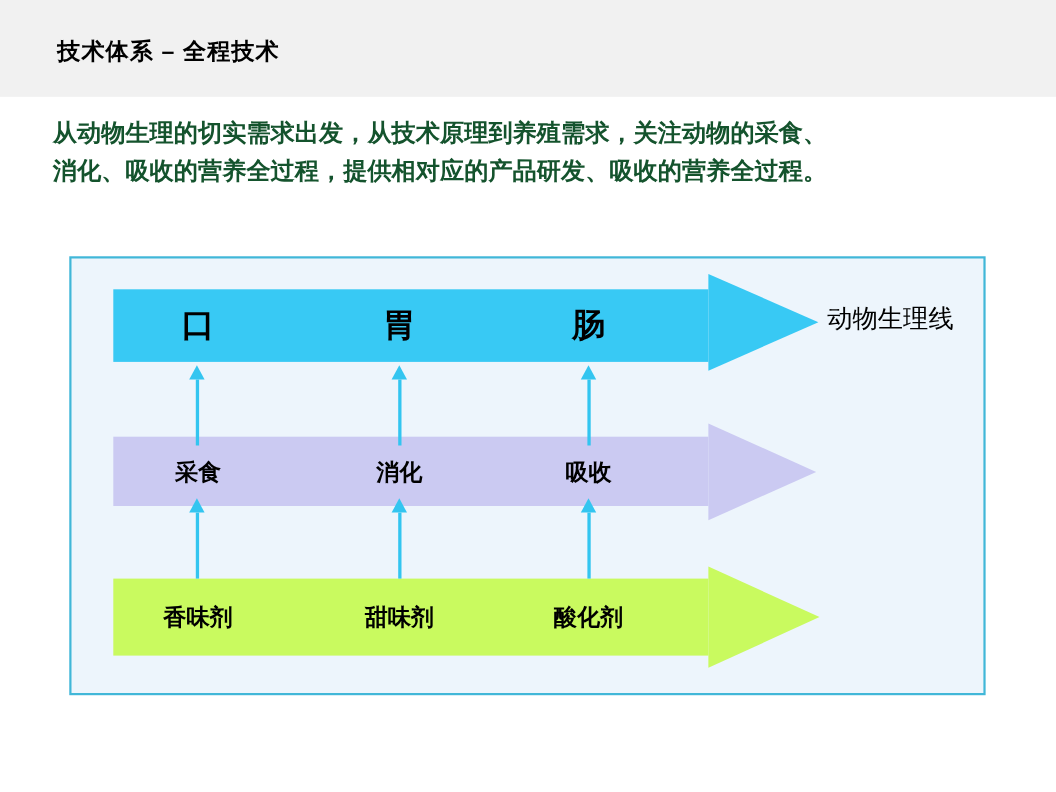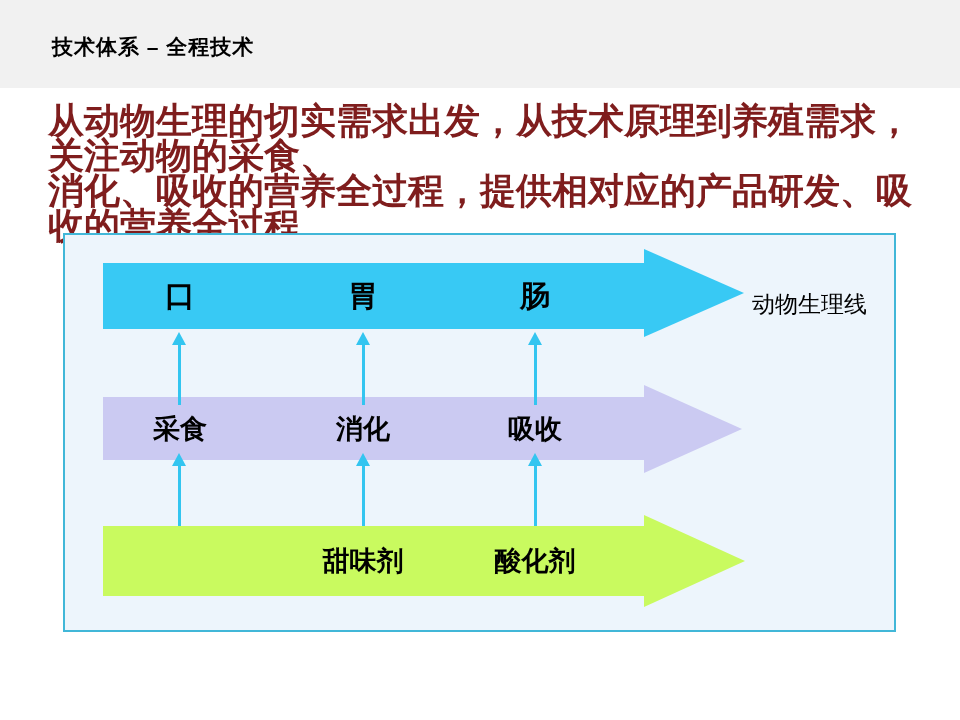--- a/index.html
+++ b/index.html
@@ -12,43 +12,43 @@
     --header-bg:#f1f1f1;
   }
   *{margin:0;padding:0;box-sizing:border-box;}
   html,body{width:960px;height:720px;}
   body{font-family:"Liberation Sans","DejaVu Sans",sans-serif;background:#fff;}
   .slide{position:relative;width:960px;height:720px;background:#fff;overflow:hidden;}
 
   .header-bar{position:absolute;left:0;top:0;width:960px;height:88px;background:var(--header-bg);}
   .slide-title{position:absolute;left:52px;top:33px;font-size:21px;font-weight:bold;color:#000;letter-spacing:1px;}
 
-  .intro{position:absolute;left:48px;top:103px;width:892px;font-size:36px;font-weight:bold;color:#7f1d1d;line-height:35px;letter-spacing:0px;}
+  .intro{position:absolute;left:48px;top:103px;width:892px;font-size:22px;font-weight:bold;color:#14532d;line-height:35px;letter-spacing:0px;}
 
   .diagram-box{position:absolute;left:63px;top:233px;width:833px;height:399px;background:var(--box-bg);border:2px solid var(--box-border);}
 
   .band{position:absolute;left:38px;width:541px;}
   .band-cyan{top:28px;height:66px;background:var(--cyan);}
   .band-purple{top:162px;height:63px;background:var(--purple);}
   .band-green{top:291px;height:70px;background:var(--green);}
 
   .head{position:absolute;width:0;height:0;left:579px;}
   .head-cyan{top:14px;border-top:44px solid transparent;border-bottom:44px solid transparent;border-left:100px solid var(--cyan);}
   .head-purple{top:150px;border-top:44px solid transparent;border-bottom:44px solid transparent;border-left:98px solid var(--purple);}
   .head-green{top:280px;border-top:46px solid transparent;border-bottom:46px solid transparent;border-left:101px solid var(--green);}
 
   .band-item{position:absolute;top:50%;transform:translate(-50%,-50%);font-weight:bold;color:#000;white-space:nowrap;}
   .band-cyan .band-item{font-size:30px;}
-  .band-purple .band-item,.band-green .band-item{font-size:27px;}
+  .band-purple .band-item,.band-green .band-item{font-size:21px;}
   .col-1{left:77px;}
   .col-2{left:260px;}
   .col-3{left:432px;}
 
   .line-label{position:absolute;left:687px;font-size:23px;color:#000;white-space:nowrap;font-weight:normal;}
-  .label-1{top:54px;}
+  .label-1{top:39px;}
   .label-2{top:177px;}
   .label-3{top:307px;}
 
   .vline{position:absolute;width:3px;background:var(--connector);z-index:5;}
   .vhead{position:absolute;width:0;height:0;border-left:7px solid transparent;border-right:7px solid transparent;border-bottom:13px solid var(--connector);z-index:5;}
   .setA .vline{top:110px;height:60px;}
   .setA .vhead{top:97px;}
   .setB .vline{top:231px;height:60px;}
   .setB .vhead{top:218px;}
   .cx-1 .vline{left:113px;} .cx-1 .vhead{left:107px;}
@@ -106,20 +106,21 @@
     <div class="connector setB cx-2">
       <div class="vhead"></div>
       <div class="vline"></div>
     </div>
     <div class="connector setB cx-3">
       <div class="vhead"></div>
       <div class="vline"></div>
     </div>
 
     <div class="band band-green">
+      <span class="band-item col-1">香味剂</span>
       <span class="band-item col-2">甜味剂</span>
       <span class="band-item col-3">酸化剂</span>
     </div>
     <div class="head head-green"></div>
 
   </div>
 
 </div>
 
 </body></html>

